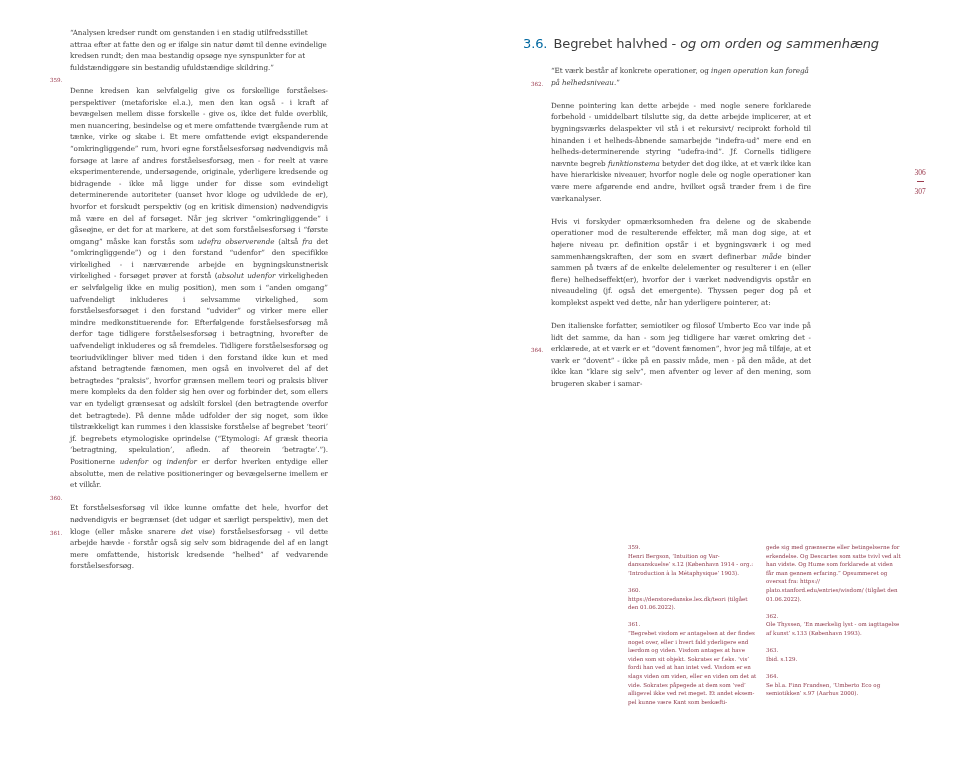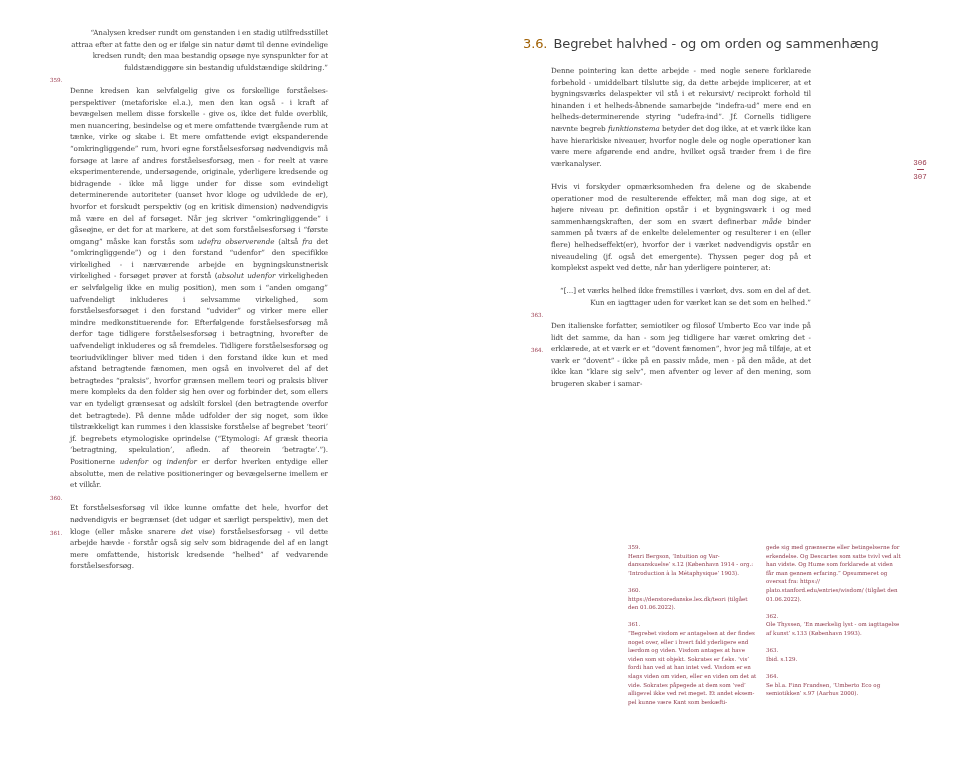--- a/index.html
+++ b/index.html
@@ -5,35 +5,35 @@
   html, body { margin: 0; padding: 0; background: #ffffff; }
   body { width: 960px; height: 761px; position: relative; overflow: hidden;
          font-family: "DejaVu Serif", "Liberation Serif", serif; color: #3a3a3a; }
   .page { position: absolute; top: 0; height: 761px; }
   .page-left { left: 0; width: 480px; }
   .page-right { left: 480px; width: 480px; }
 
   .body-text { position: absolute; width: 258px; font-size: 7.2px; line-height: 11.6px;
                text-align: justify; hyphens: manual; color: #3b3b3b; letter-spacing: -0.05px; }
   .body-text p { margin: 0 0 11.6px 0; position: relative; }
-  .body-text p.quote { text-align: right; }
+  .body-text p.quote { text-align: left; }
   .body-text em { font-style: italic; }
 
   .note-ref { position: absolute; left: -20px; font-size: 5.6px; color: #9b3b4e; font-weight: normal; }
 
   .left-col { left: 70px; top: 27px; }
   .right-col { left: 71px; top: 65px; width: 260px; }
 
   .heading { position: absolute; left: 43px; top: 25px; font-family: "DejaVu Sans", "Liberation Sans", sans-serif;
              font-size: 13px; color: #3d3d3d; white-space: nowrap; font-weight: normal; letter-spacing: -0.1px; }
-  .heading .num { color: #a16207; margin-right: 6px; }
-  .heading .sub { }
+  .heading .num { color: #0369a1; margin-right: 6px; }
+  .heading .sub { font-style: italic; }
 
-  .folio { position: absolute; left: 429px; top: 158px; width: 22px; text-align: center;
-           font-family: Liberation Mono, monospace; font-size: 7.5px; color: #9b3b4e; line-height: 10px; }
+  .folio { position: absolute; left: 429px; top: 165px; width: 22px; text-align: center;
+           font-family: Liberation Serif, serif; font-size: 7.5px; color: #9b3b4e; line-height: 15px; }
   .folio .dash { display: block; width: 7px; height: 1px; background: #9b3b4e; margin: 1px auto 2px auto; }
 
   .footnotes { position: absolute; top: 543px; font-size: 5.5px; line-height: 8.6px; color: #8c3446; font-family: "DejaVu Serif", "Liberation Serif", serif; }
   .fn-col1 { left: 148px; width: 130px; }
   .fn-col2 { left: 286px; width: 135px; }
   .fn { margin: 0 0 8.6px 0; }
   .fn .fn-num { display: block; }
   .fn .fn-text { display: block; }
 </style>
 </head>
@@ -46,23 +46,23 @@
       <p class="body"><span>Et forståelsesforsøg vil ikke kunne omfatte det hele, hvorfor det nødvendigvis er begrænset (det udgør et særligt perspektiv), men det kloge (eller måske snarere </span><em>det vise</em><span>) forståelsesforsøg - vil dette arbejde hævde - forstår også sig selv som bidragende del af en langt mere omfattende, historisk kredsende “helhed” af vedvarende forståelsesforsøg.</span><span class="note-ref" style="top: 25.2px;">361.</span></p>
     </div>
 </div>
 
 <div class="page page-right">
   <h2 class="heading">
     <span class="num">3.6.</span><span>Begrebet halvhed - </span><span class="sub">og om orden og sammenhæng</span>
   </h2>
 
   <div class="body-text right-col" id="right-col">
+      <p class="quote"><span>“Et værk består af konkrete operationer, og </span><em>ingen operation kan foregå på helhedsniveau.</em><span>”</span><span class="note-ref" style="top: 13.6px;">362.</span></p>
       <p class="body"><span>Denne pointering kan dette arbejde - med nogle senere forkla­rede forbehold - umiddelbart tilslutte sig, da dette arbejde im­plicerer, at et bygningsværks delaspekter vil stå i et rekursivt/ reciprokt forhold til hinanden i et helheds-åbnende samarbejde “indefra-ud” mere end en helheds-determinerende styring “udefra-ind”. Jf. Cornells tidligere nævnte begreb </span><em>funktionste­ma</em><span> betyder det dog ikke, at et værk ikke kan have hierarkiske niveauer, hvorfor nogle dele og nogle operationer kan være mere afgørende end andre, hvilket også træder frem i de fire værkanalyser.</span></p>
       <p class="body"><span>Hvis vi forskyder opmærksomheden fra delene og de skabende operationer mod de resulterende effekter, må man dog sige, at et højere niveau pr. definition opstår i et bygningsværk i og med sammenhængskraften, der som en svært definerbar </span><em>måde</em><span> binder sammen på tværs af de enkelte delelementer og resulte­rer i en (eller flere) helhedseffekt(er), hvorfor der i værket nød­vendigvis opstår en niveaudeling (jf. også det emergente). Thyssen peger dog på et komplekst aspekt ved dette, når han yderligere pointerer, at:</span></p>
-      <p class="quote"><span>“[...] et værks helhed ikke fremstilles i værket, dvs. som en del af det. Kun en iagttager uden for værket kan se det som en helhed.”</span><span class="note-ref" style="top: 25.2px;">363.</span></p>
       <p class="body"><span>Den italienske forfatter, semiotiker og filosof Umberto Eco var inde på lidt det samme, da han - som jeg tidligere har været omkring det - erklærede, at et værk er et “dovent fænomen”, hvor jeg må tilføje, at et værk er “dovent” - ikke på en passiv måde, men - på den måde, at det ikke kan “klare sig selv”, men afventer og lever af den mening, som brugeren skaber i samar-</span><span class="note-ref" style="top: 25.2px;">364.</span></p>
     </div>
 
   <div class="folio">
     <span>306</span>
     <span class="dash"></span>
     <span>307</span>
   </div>
 
   <div class="footnotes fn-col1" id="fn-col1">

